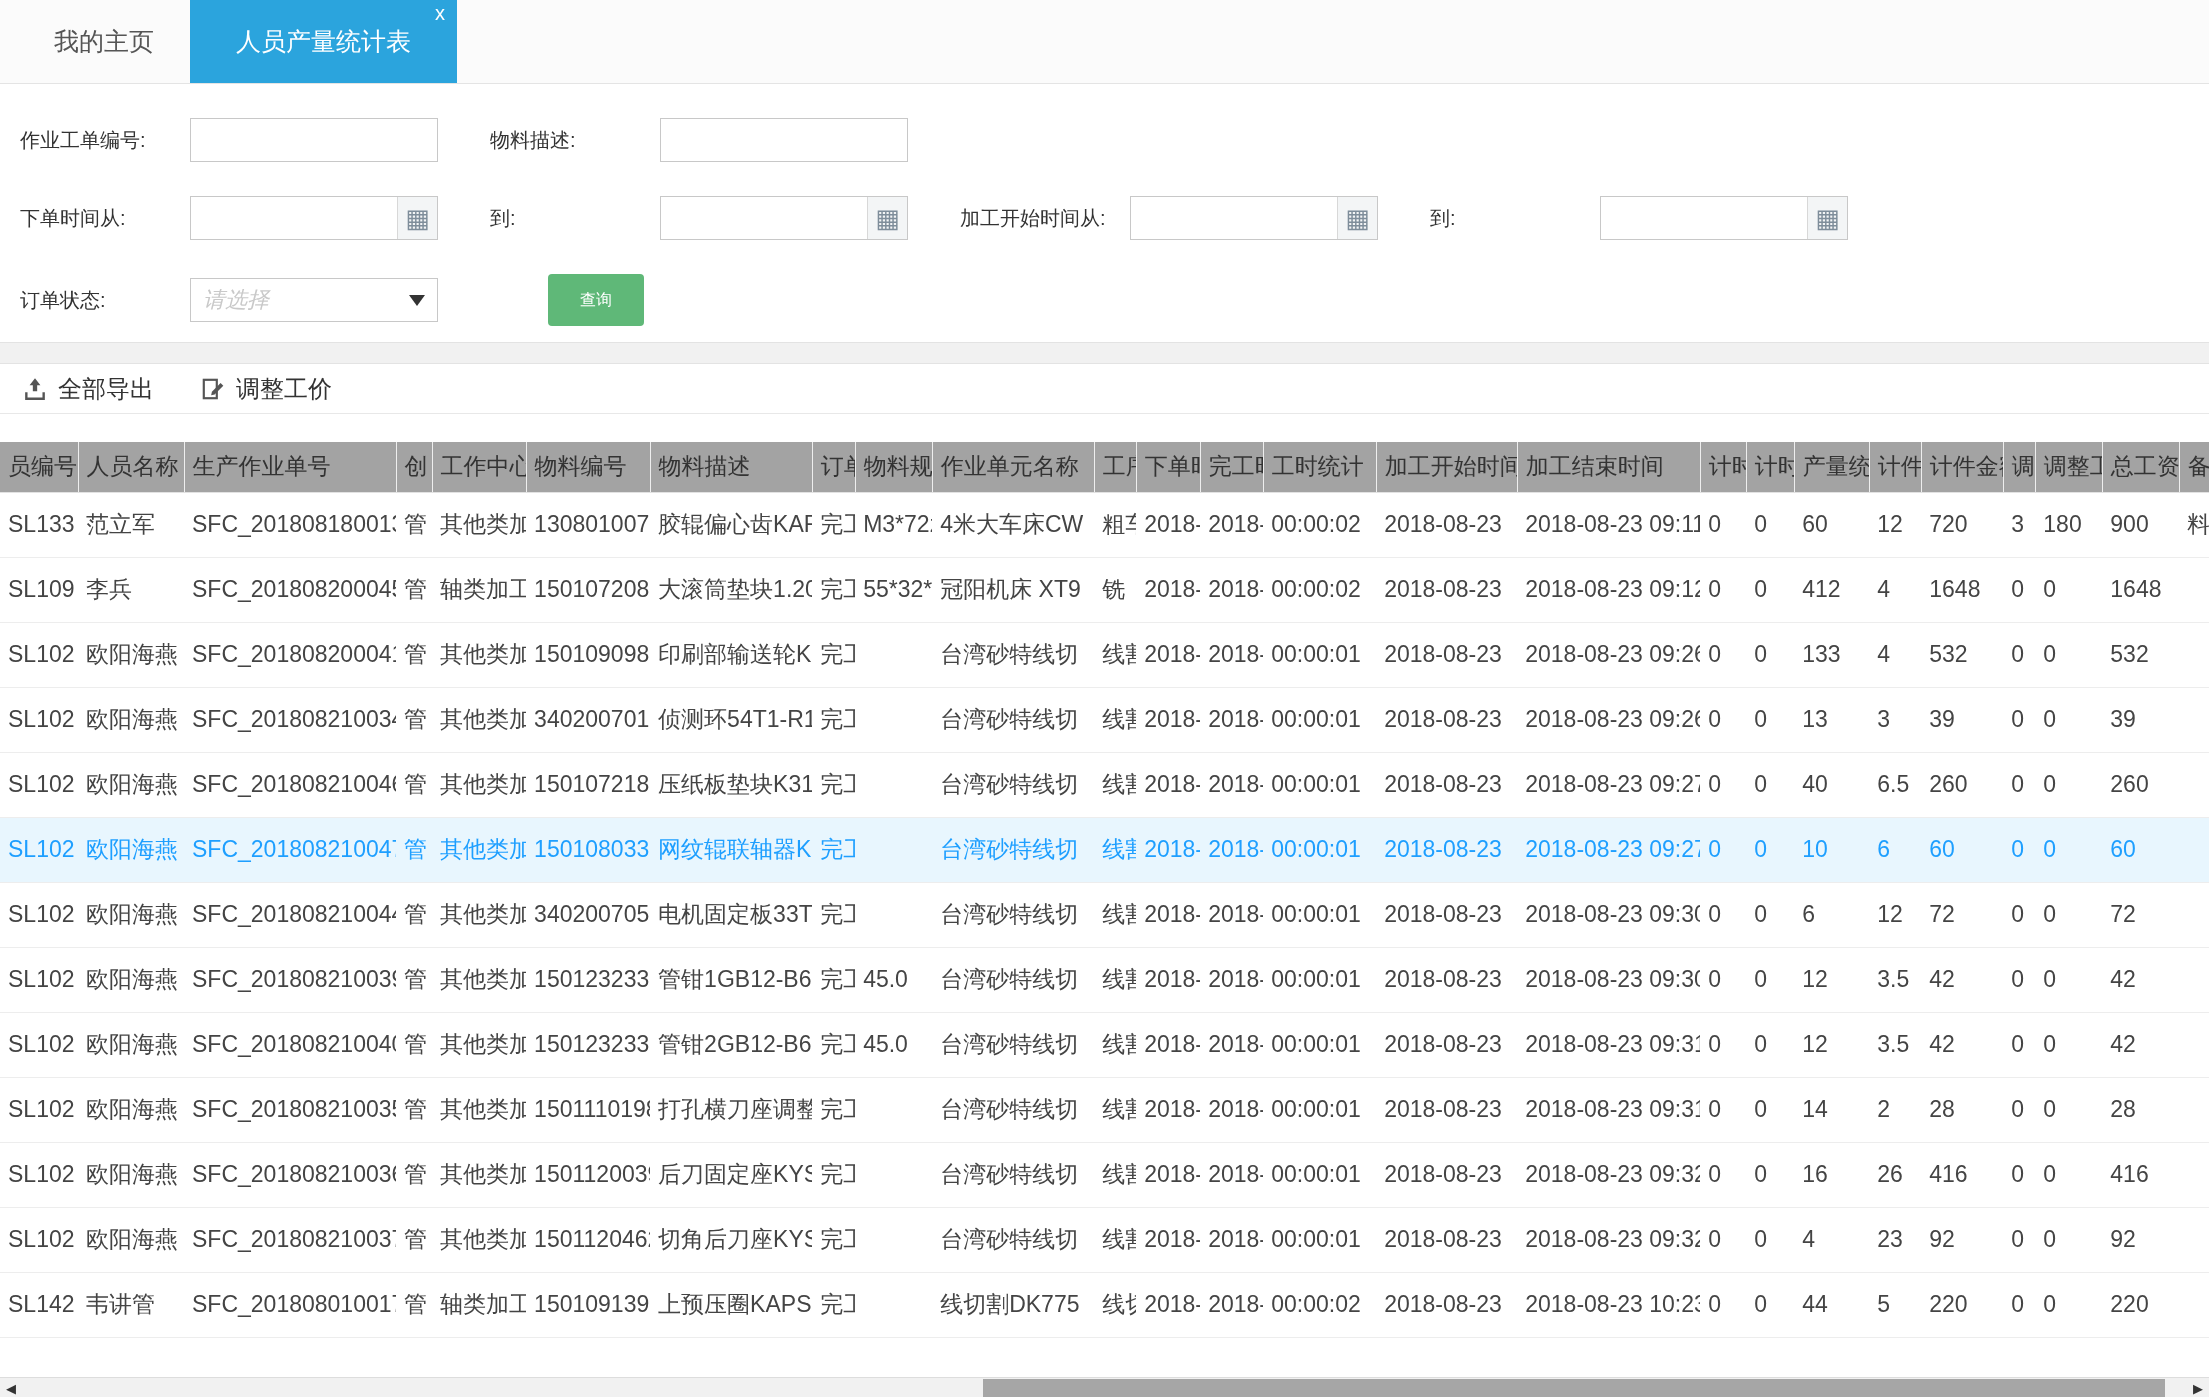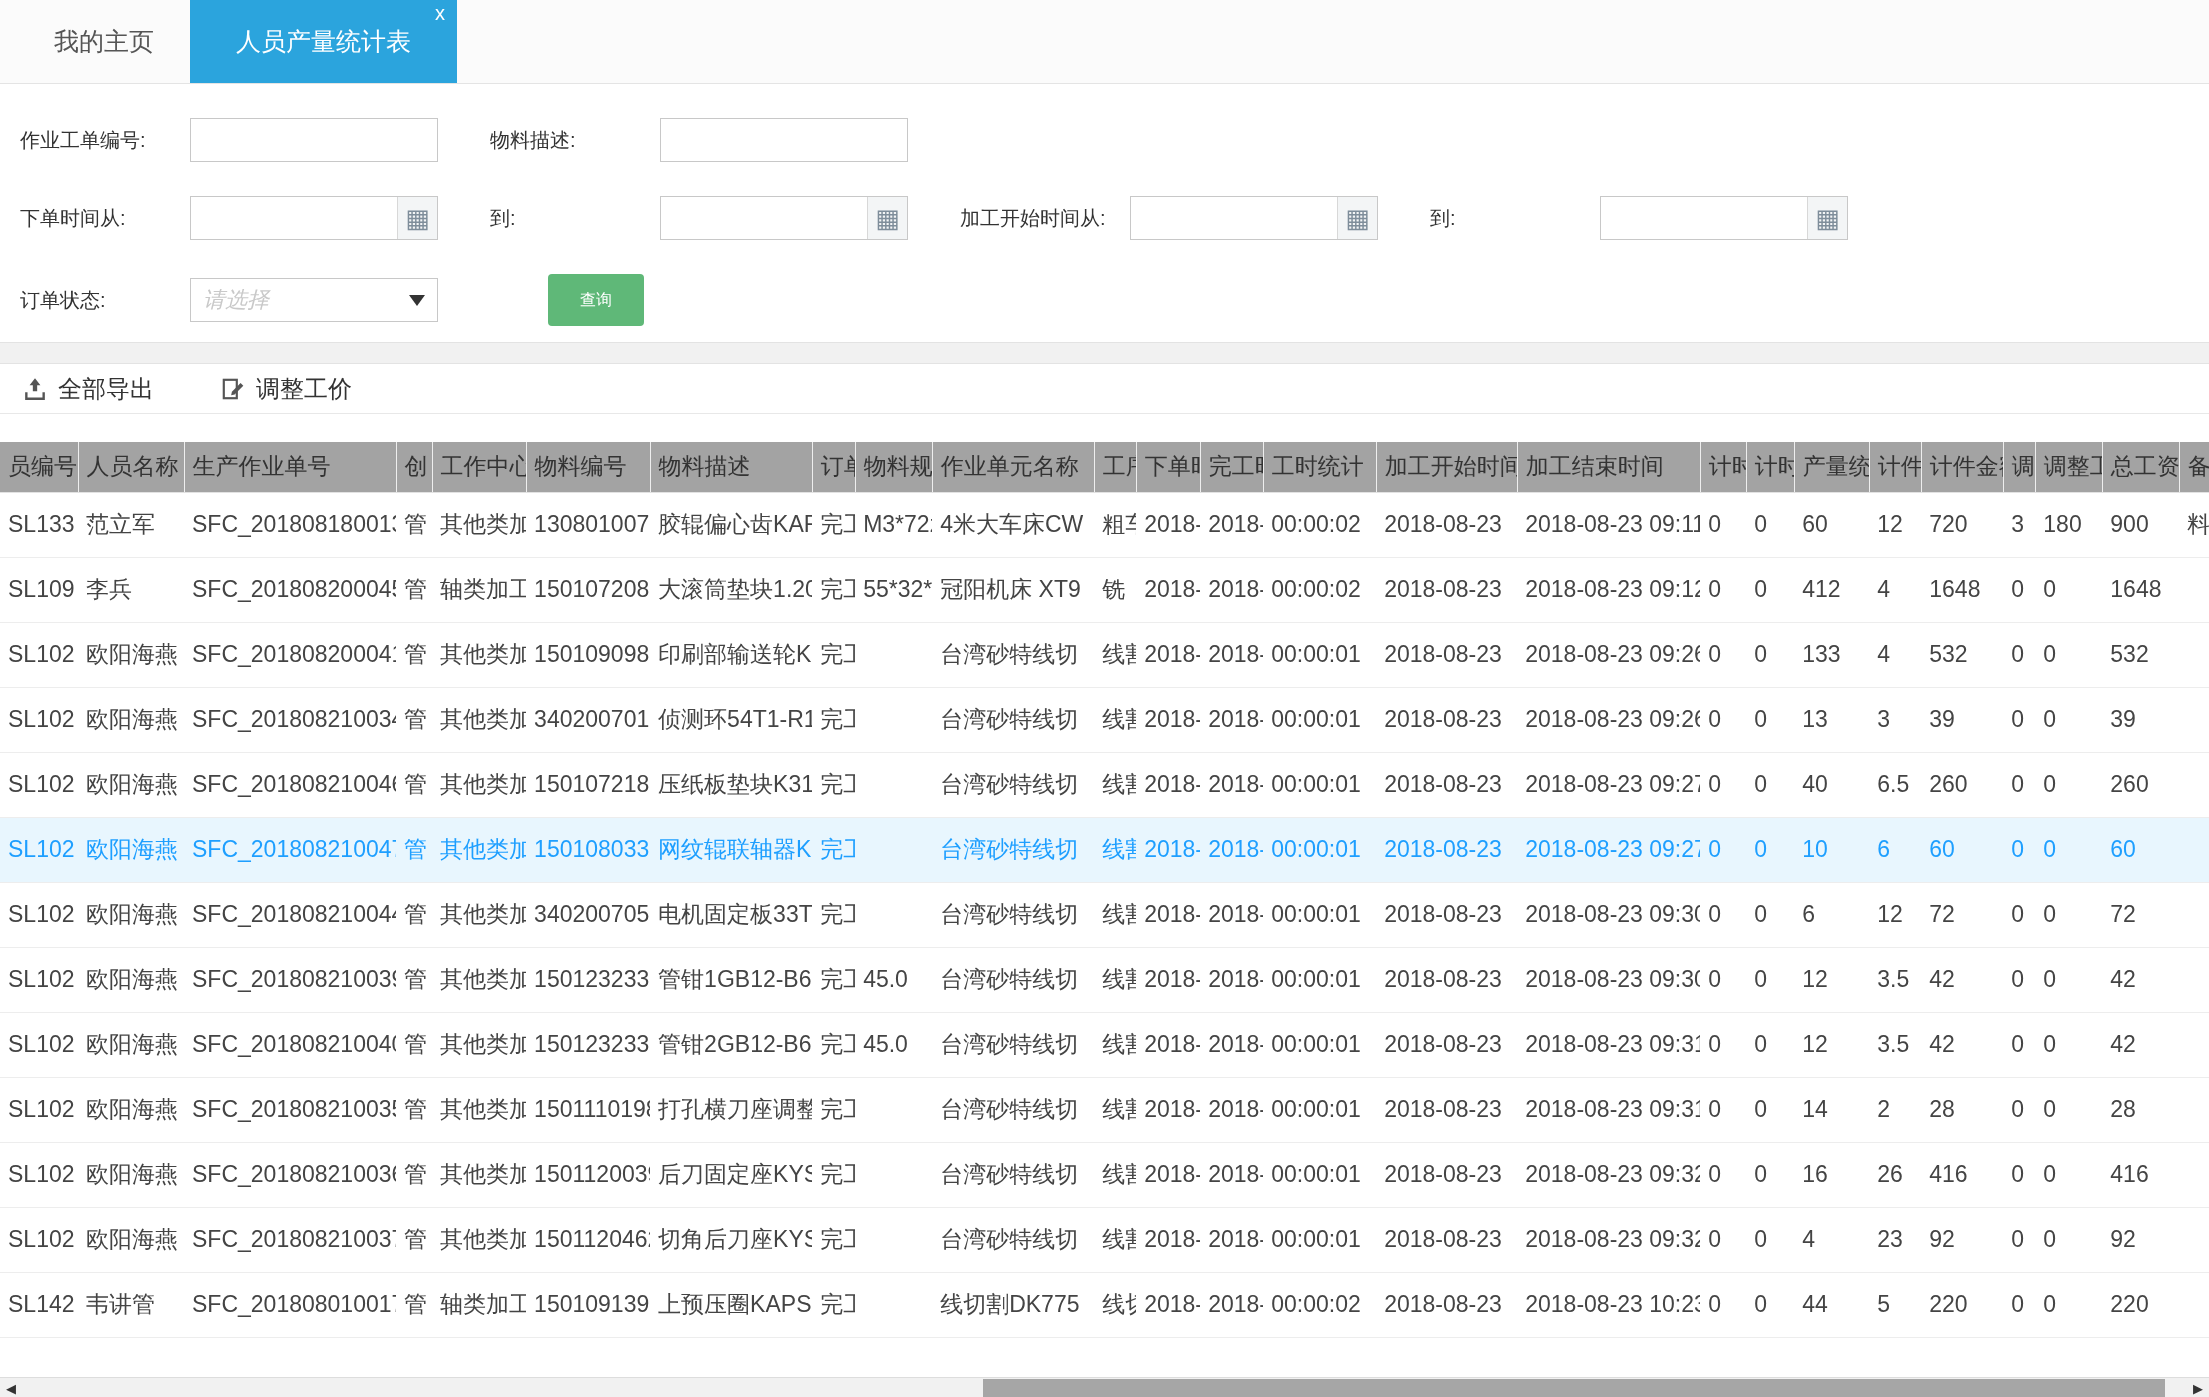--- a/index.html
+++ b/index.html
@@ -22,21 +22,21 @@
   .dwrap{width:248px;height:44px;border:1px solid #c8c8c8;display:flex;align-items:center;background:#fff}
   .dwrap input{flex:1;border:none;height:100%;min-width:0;font-size:22px;padding:0 8px;outline:none}
   .cal{width:40px;height:100%;display:flex;align-items:center;justify-content:center;background:#f3f5f6;border-left:1px solid #d8d8d8;color:#7e8d9a;font-size:26px;cursor:pointer}
   .selwrap{width:248px;height:44px;border:1px solid #c8c8c8;display:flex;align-items:center;justify-content:space-between;padding:12px 12px;background:#fff;cursor:pointer}
   .selph{color:#c9c9c9;font-style:italic;font-size:22px}
   .selarrow{width:0;height:0;border-left:8px solid transparent;border-right:8px solid transparent;border-top:11px solid #333}
   .searchbtn{margin-left:58px;width:96px;height:52px;background:#5FB878;color:#fff;border:none;font-size:16px;border-radius:4px;cursor:pointer}
 
   
   .sepband{height:22px;background:#f1f1f1;border-top:1px solid #e3e3e3;border-bottom:1px solid #e3e3e3}
-  .toolbar{height:50px;display:flex;padding-left:22px;border-bottom:1px solid #e8e8e8;gap:66px}
+  .toolbar{height:50px;display:flex;padding-left:22px;border-bottom:1px solid #e8e8e8;gap:46px}
   .toolbtn{display:flex;align-items:center;gap:10px;font-size:24px;color:#333;cursor:pointer}
   .toolbtn svg{display:block}
 
   
   .tablewrap{margin-top:28px;width:2209px;overflow:hidden;position:relative}
   table{border-collapse:collapse;table-layout:fixed;width:2240px}
   th,td{padding:0;text-align:left;font-weight:400}
   th{height:50px;border-bottom:1px solid #e2e2e2;border-right:1px solid #eeeeee;color:#333;font-size:23px;background:#a3a3a3}
   td{height:65px;border-bottom:1px solid #ededed;color:#444;font-size:23px}
   .cl{overflow:hidden;white-space:nowrap;padding:0 8px}

